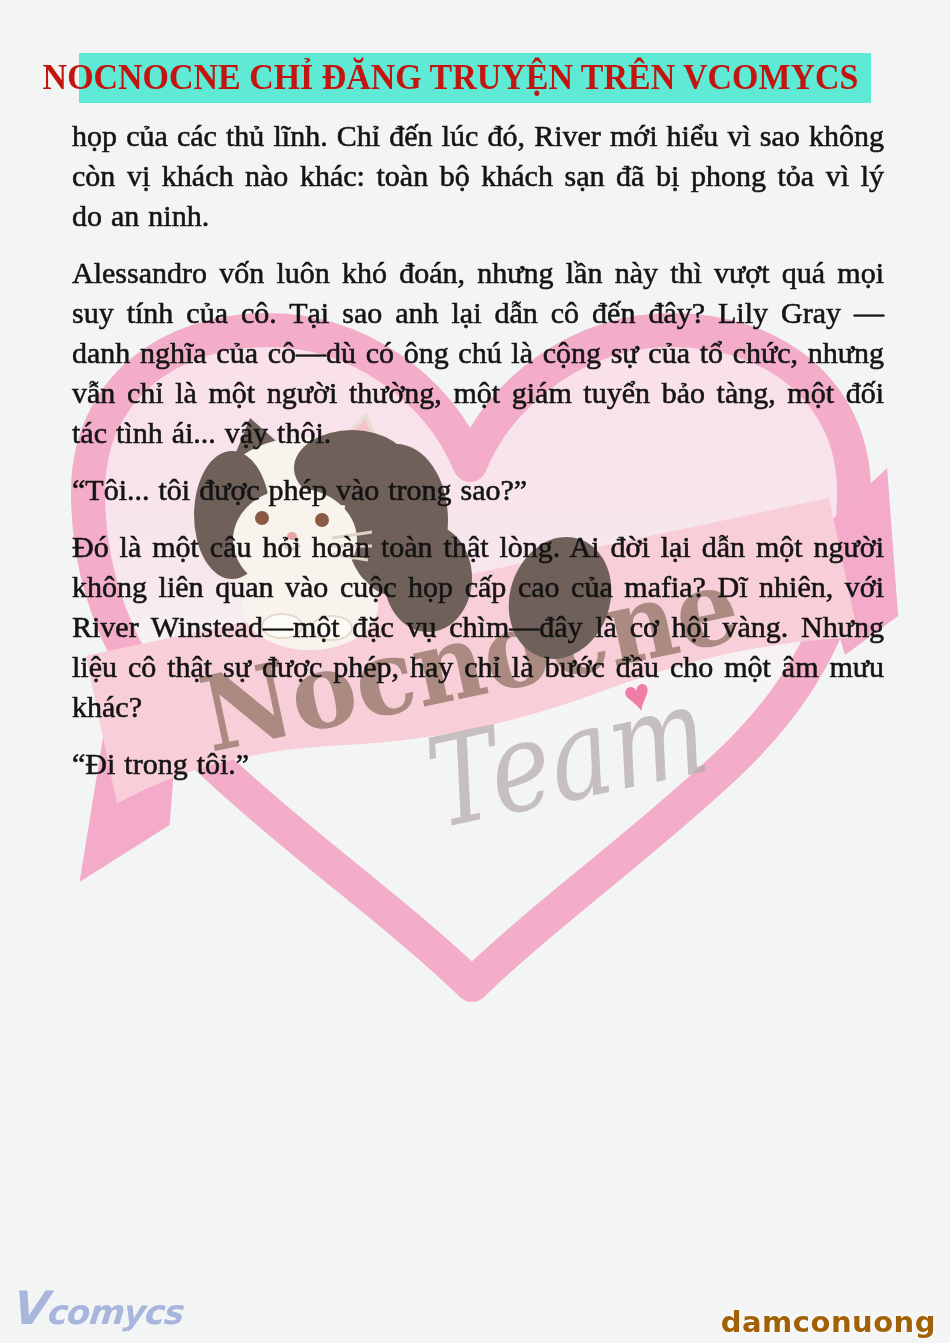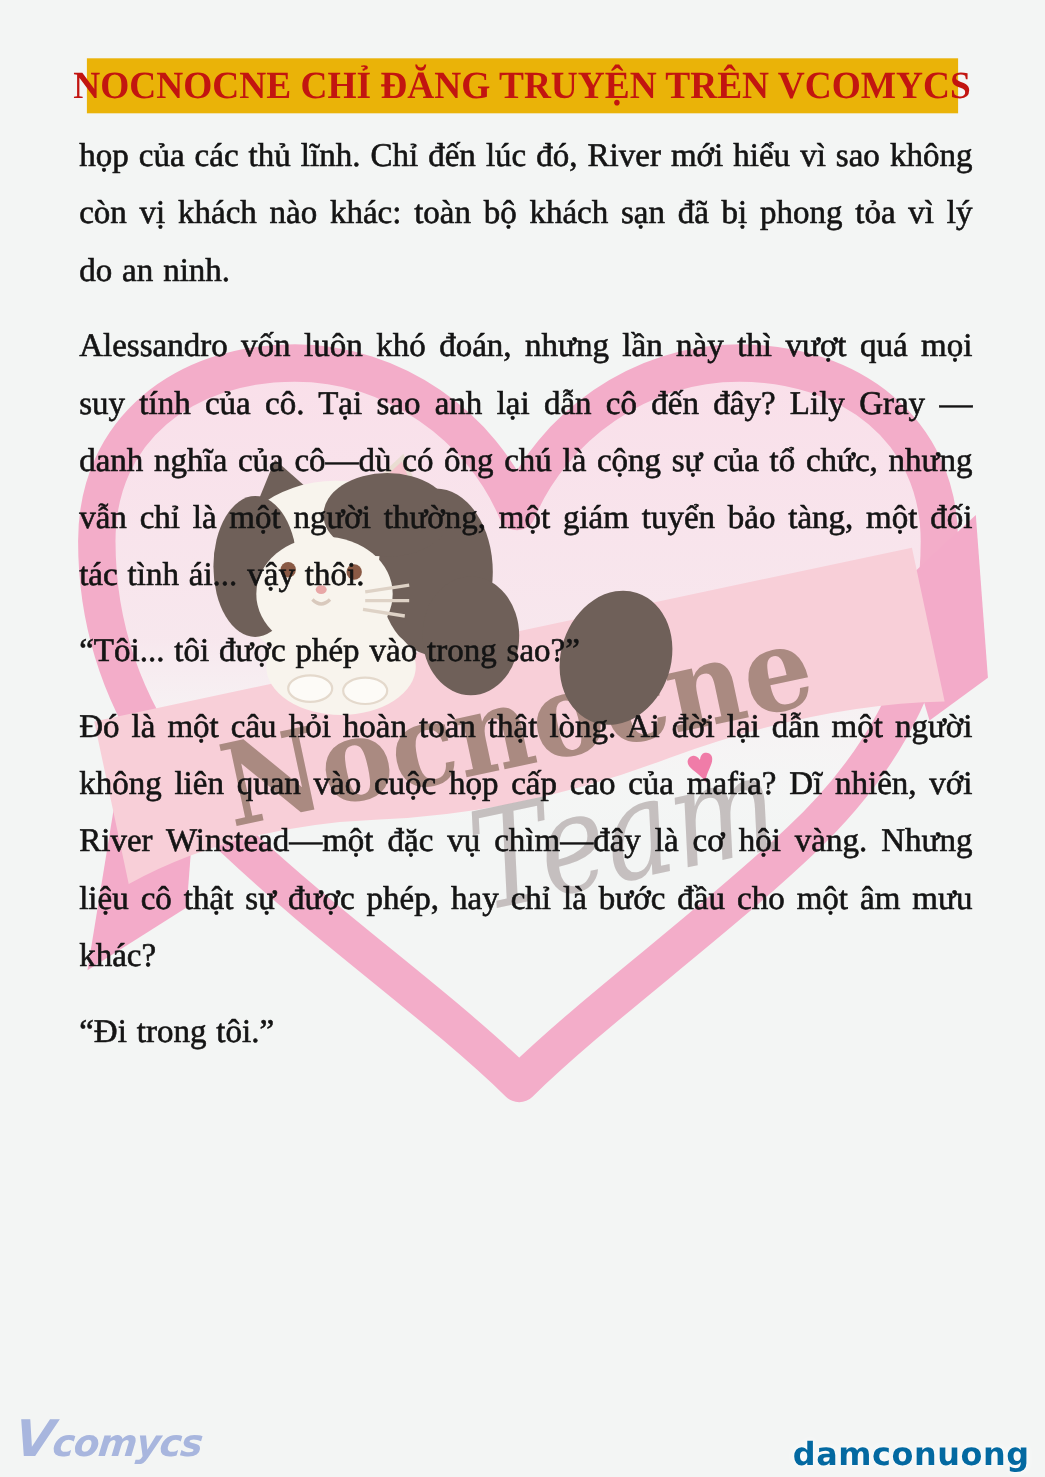--- a/index.html
+++ b/index.html
@@ -5,51 +5,51 @@
   html,body{margin:0;padding:0;}
   body{width:950px;height:1343px;font-family:"Liberation Serif","DejaVu Serif",serif;}
   .page{position:relative;width:950px;height:1343px;background:#f3f5f4;overflow:hidden;}
 
   
   .watermark{position:absolute;left:0;top:0;width:950px;height:1343px;z-index:0;pointer-events:none;}
 
   
   .header-banner{
     position:absolute;left:79px;top:53px;width:792px;height:50px;
-    background:#eab308;display:flex;align-items:center;justify-content:center;
+    background:#5eead4;display:flex;align-items:center;justify-content:flex-end;
     z-index:2;
   }
   .header-banner span{
     font-weight:700;font-size:35px;color:#c21510;white-space:nowrap;
     transform:scaleX(.97);letter-spacing:0;
     font-family:"Liberation Serif","DejaVu Serif",serif;
   }
 
   
   .content{
     position:absolute;left:72px;top:116px;width:812px;z-index:2;
-    font-size:30px;line-height:52px;color:#141414;text-align:justify;
+    font-size:30px;line-height:40px;color:#141414;text-align:justify;
     -webkit-text-stroke:0.55px #141414;
     word-spacing:1.5px;
   }
   .content p{margin:0 0 17px 0;}
 
   
   .logo-left{
     position:absolute;left:14px;bottom:8px;z-index:2;
     font-family:"DejaVu Sans","Liberation Sans",sans-serif;
     font-style:italic;font-weight:700;font-size:34px;letter-spacing:-1px;
     color:#96a7d9;opacity:.8;transform:skewX(-6deg);
   }
   .logo-left::first-letter{font-size:46px;}
   .wm-right{
     position:absolute;right:14px;bottom:4px;z-index:2;
     font-family:"DejaVu Sans","Liberation Sans",sans-serif;
     font-weight:700;font-size:29px;letter-spacing:.5px;
-    color:#0369a1;text-shadow:0 0 8px #ffffff,0 0 2px #ffffff;
+    color:#a16207;text-shadow:0 0 8px #ffffff,0 0 2px #ffffff;
   }
 </style>
 </head>
 <body>
 
 <div class="page">
 
   <svg class="watermark" viewBox="0 0 950 1343" aria-hidden="true">
     <defs>
       <linearGradient id="heartGrad" x1="0" y1="330" x2="0" y2="990" gradientUnits="userSpaceOnUse">

